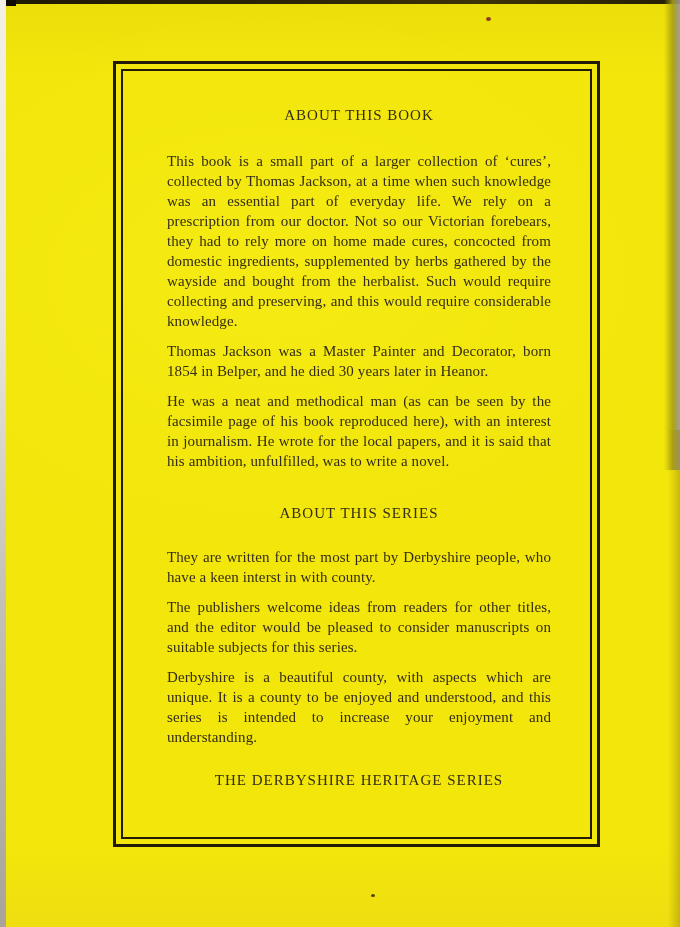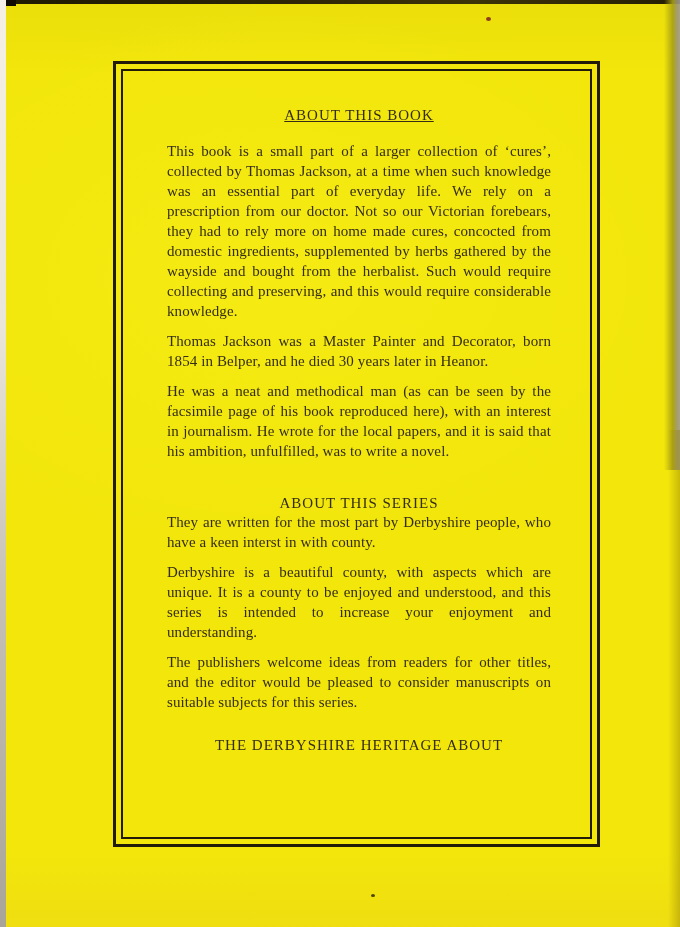--- a/index.html
+++ b/index.html
@@ -68,22 +68,22 @@
     color:var(--ink);
   }
   .heading{
     font-size:15px;
     line-height:16px;
     font-weight:400;
     letter-spacing:1px;
     text-align:center;
     white-space:nowrap;
   }
-  .heading-book{margin-bottom:18px;text-decoration:underline;}
-  .heading-series{margin-top:34px;margin-bottom:1px;}
+  .heading-book{margin-bottom:28px;}
+  .heading-series{margin-top:34px;margin-bottom:26px;}
   .body-par{
     font-size:15px;
     line-height:20px;
     text-align:justify;
     margin-bottom:10px;
     letter-spacing:0.1px;
   }
   .footer-title{
     margin-top:25px;
     font-size:15px;
@@ -116,22 +116,22 @@
 
         <p class="body-par">Thomas Jackson was a Master Painter and Decorator, born 1854 in Belper, and he died 30 years later in Heanor.</p>
 
         <p class="body-par">He was a neat and methodical man (as can be seen by the facsimile page of his book reproduced here), with an interest in journalism. He wrote for the local papers, and it is said that his ambition, unfulfilled, was to write a novel.</p>
 
         <div class="heading heading-series">ABOUT THIS SERIES</div>
 
 
         <p class="body-par">They are written for the most part by Derbyshire people, who have a keen interst in with county.</p>
 
+        <p class="body-par">The publishers welcome ideas from readers for other titles, and the editor would be pleased to consider manuscripts on suitable subjects for this series.</p>
+
         <p class="body-par">Derbyshire is a beautiful county, with aspects which are unique. It is a county to be enjoyed and understood, and this series is intended to increase your enjoyment and understanding.</p>
 
-        <p class="body-par">The publishers welcome ideas from readers for other titles, and the editor would be pleased to consider manuscripts on suitable subjects for this series.</p>
-
-        <div class="footer-title">THE DERBYSHIRE HERITAGE ABOUT</div>
+        <div class="footer-title">THE DERBYSHIRE HERITAGE SERIES</div>
 
       </div>
     </div>
   </div>
 </div>
 
 </body></html>

